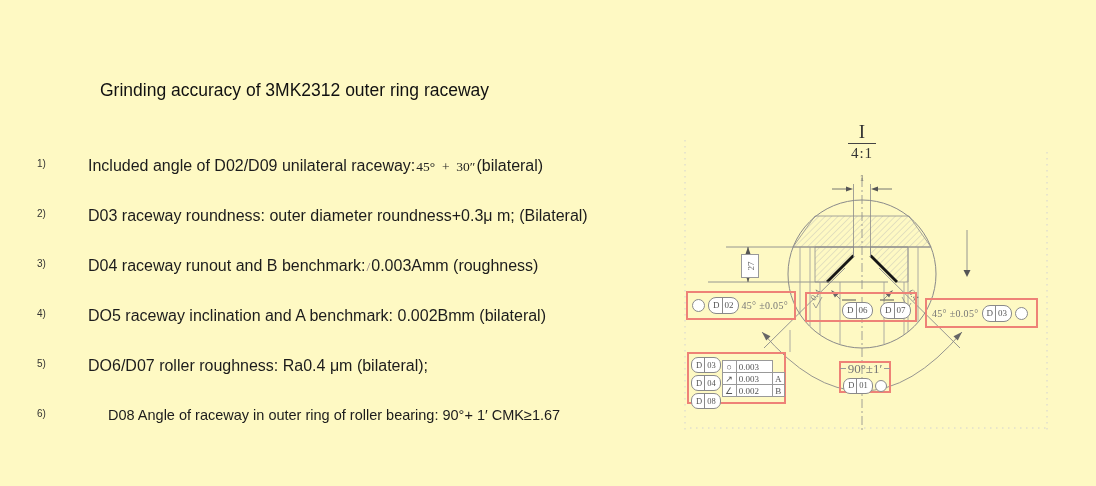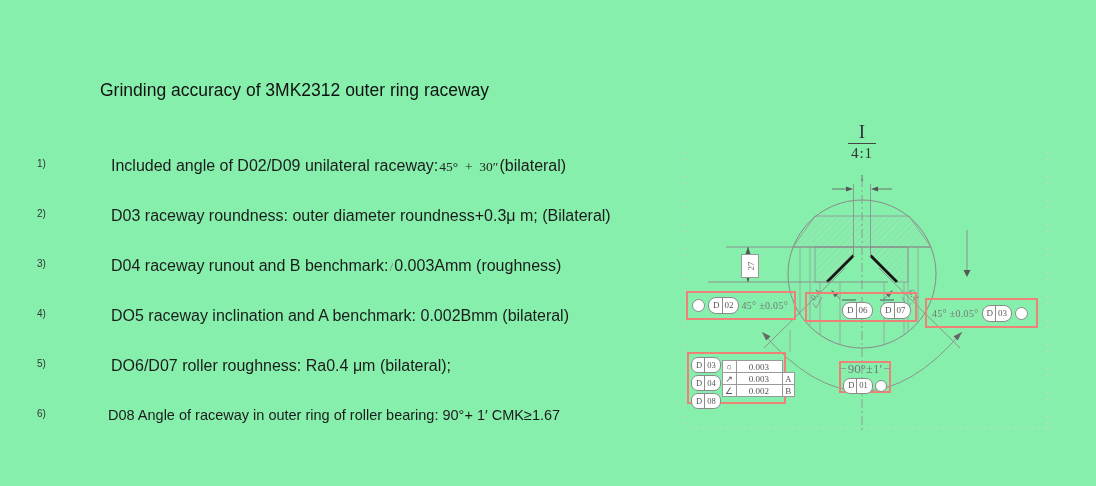--- a/index.html
+++ b/index.html
@@ -1,23 +1,23 @@
 <!DOCTYPE html>
 <html><head>
 <meta charset="utf-8">
 <style>
   html,body{margin:0;padding:0;}
   .page{
-    position:relative;width:1096px;height:486px;background:#86efac;overflow:hidden;
+    position:relative;width:1096px;height:486px;background:#fef9c3;overflow:hidden;
     font-family:"Liberation Sans",sans-serif;color:#1c1c1c;
   }
   .page-title{position:absolute;left:100px;top:80px;font-size:17.5px;color:#111;}
   .item{position:absolute;left:0;width:680px;}
   .inum{position:absolute;left:37px;top:1px;font-size:10px;color:#333;}
-  .itext{position:absolute;left:111px;top:0;font-size:16px;white-space:nowrap;}
+  .itext{position:absolute;left:88px;top:0;font-size:16px;white-space:nowrap;}
   .item.small .itext{font-size:14.5px;left:108px;}
   .cad{font-family:"Liberation Serif",serif;font-size:13.5px;color:#222;white-space:pre;padding:0 1px;}
   .runout-slash{font-family:"Liberation Serif",serif;color:#8a7585;}
 
   
   .drawing{position:absolute;left:680px;top:100px;width:410px;height:345px;}
   .draw-svg{position:absolute;left:0;top:0;}
   .dtxt{position:absolute;font-family:"Liberation Serif",serif;color:#6b6b6b;}
 
   .detail-callout{position:absolute;left:160px;top:22px;width:44px;text-align:center;color:#333;}
@@ -48,21 +48,21 @@
   .rough.l{transform:rotate(-55deg);}
   .rough.r{transform:rotate(55deg);}
 
   
   .tol-wrap{display:flex;align-items:flex-start;padding:3px 0 0 2px;gap:2px;}
   .tol-balloons{display:flex;flex-direction:column;gap:2px;}
   .fcf{margin-top:4px;font-family:"Liberation Serif",serif;font-size:9px;color:#555;}
   .fcf-row{display:flex;height:12px;}
   .fcf-row span{display:flex;align-items:center;border:1px solid #999;margin:-1px 0 0 -1px;background:#fff;}
   .fcf-sym{width:13px;justify-content:center;}
-  .fcf-val{width:33px;padding-left:12px;}
+  .fcf-val{width:33px;padding-left:2px;}
   .fcf-datum{width:11px;justify-content:center;}
   .fcf-datum:empty{display:none;}
 
   
   .inc-angle{display:flex;flex-direction:column;align-items:center;justify-content:center;height:100%;gap:1px;}
   .inc-top{display:flex;align-items:center;gap:2px;}
   .inc-top .tick{width:6px;border-top:1px solid #999;}
   .inc-top .val{font-family:"Liberation Serif",serif;font-size:13px;color:#777;white-space:nowrap;}
   .inc-bot{display:flex;align-items:center;gap:2px;}
 </style>

